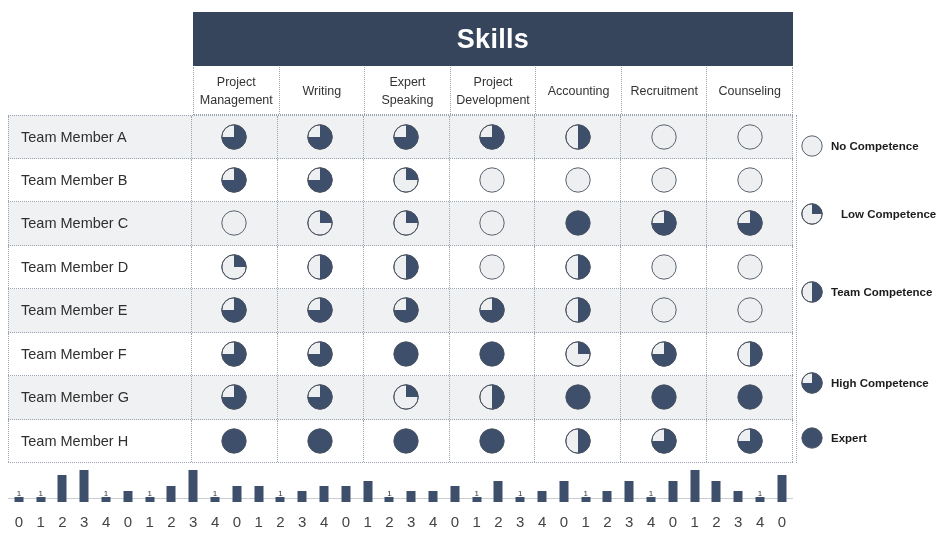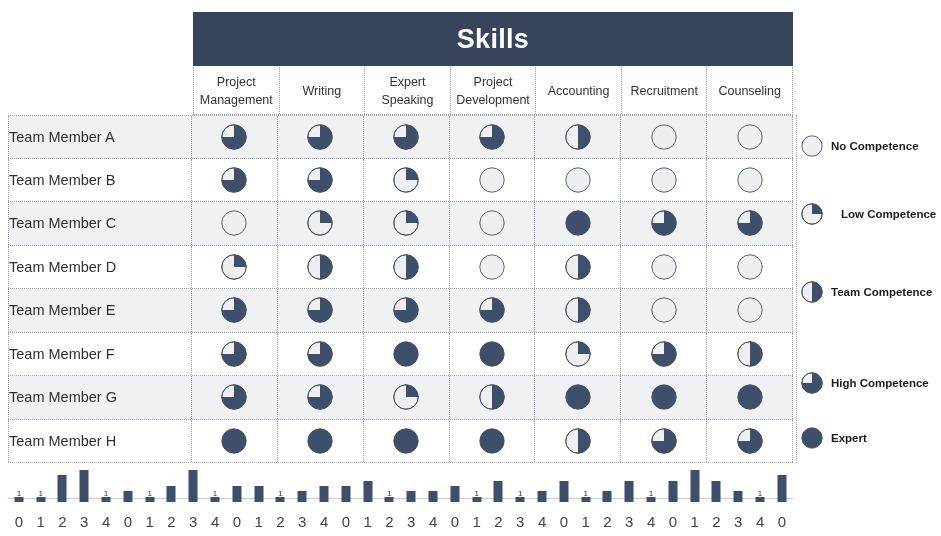--- a/index.html
+++ b/index.html
@@ -86,20 +86,21 @@
     border-bottom: 1px dotted #9aa3b0;
   }
   .row.alt { background: #f0f1f2; }
   .row:first-child { border-top: 1px dotted #9aa3b0; }
 
   .rowlabel {
     width: 184px;
     flex: 0 0 184px;
     display: flex;
     align-items: center;
+    padding-left: 12px;
     font-size: 14.5px;
     color: #2f2f2f;
     box-sizing: border-box;
     border-left: 1px dotted #9aa3b0;
     border-right: 1px dotted #9aa3b0;
   }
   .cells {
     flex: 1 1 auto;
     display: flex;
     border-right: 1px dotted #9aa3b0;

